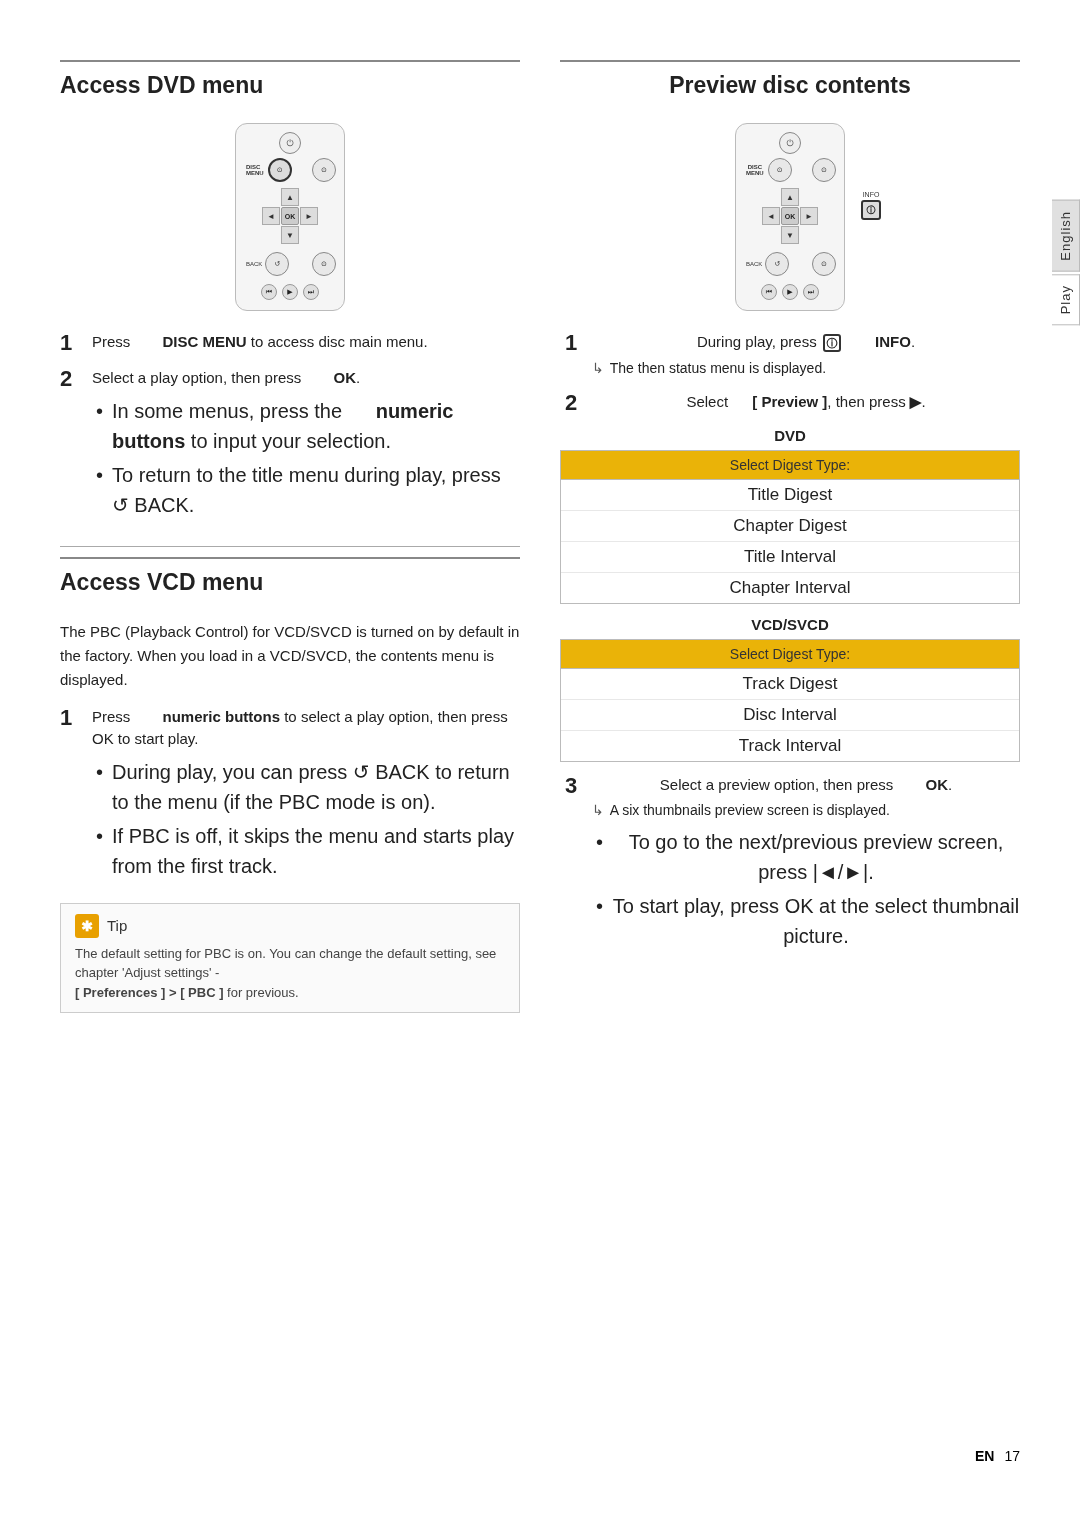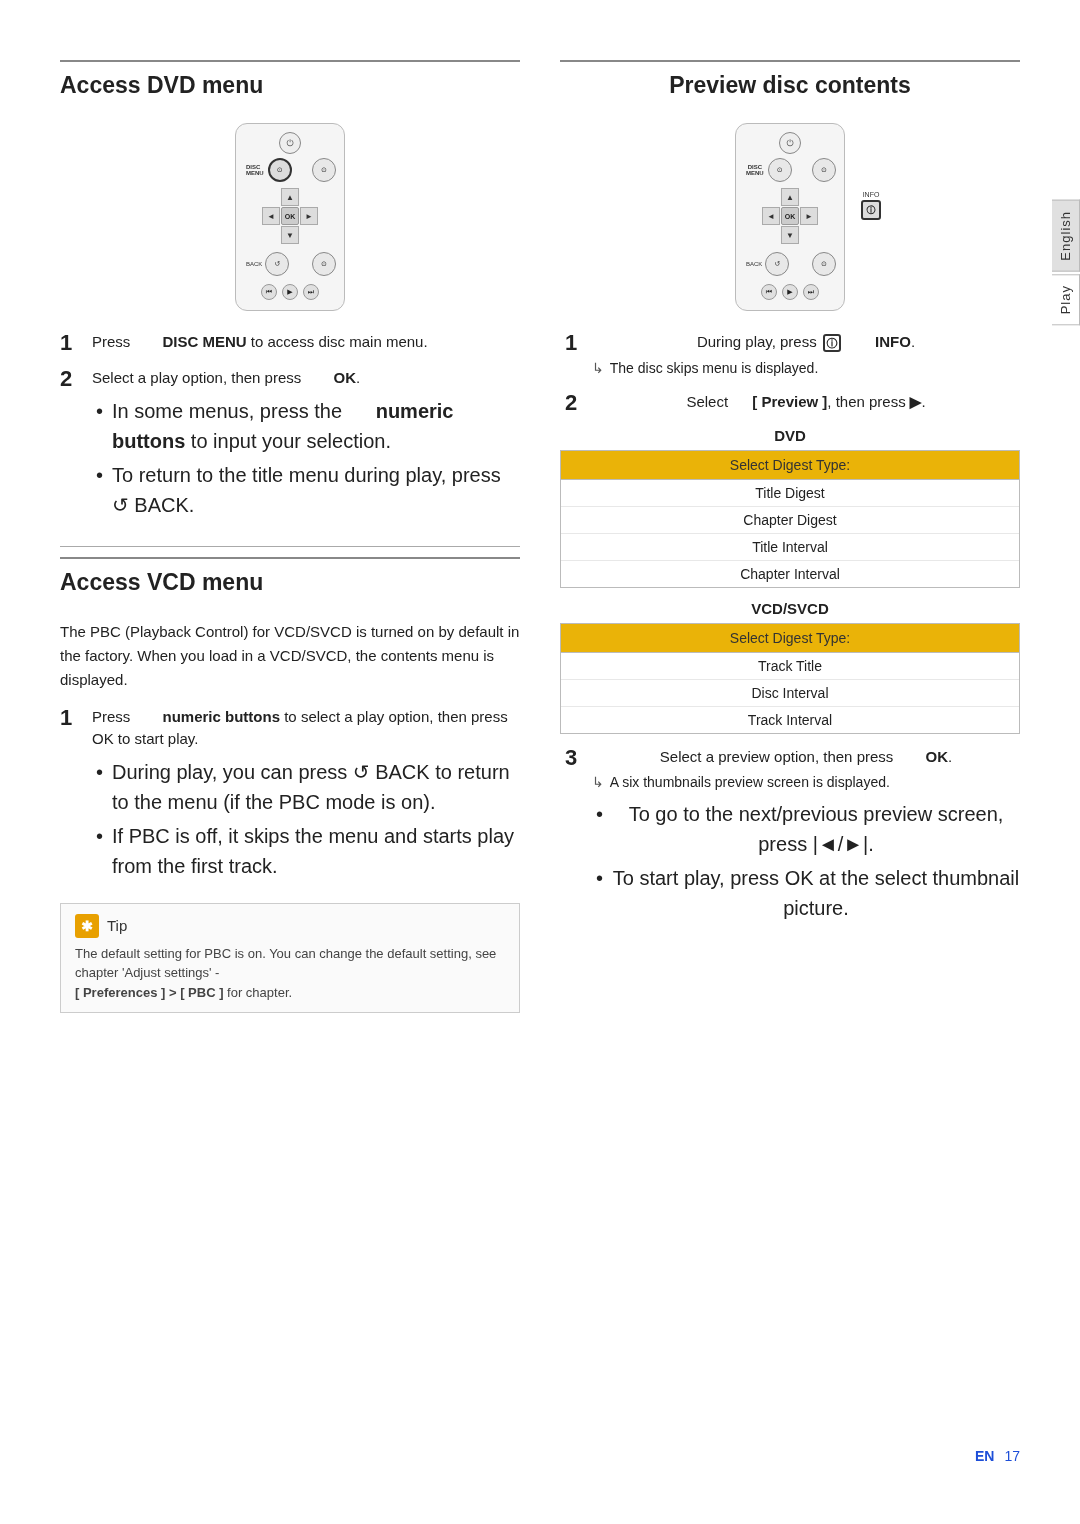--- a/index.html
+++ b/index.html
@@ -317,21 +317,21 @@
     }
     .digest-header {
       background: #eab308;
       padding: 6px 10px;
       font-size: 14px;
       color: #333;
       border-bottom: 1px solid #bbb;
     }
     .digest-item {
       padding: 5px 10px;
-      font-size: 14px;
+      font-size: 17px;
       color: #222;
       border-bottom: 1px solid #e8e8e8;
     }
     .digest-item:last-child {
       border-bottom: none;
     }
 
     
     .section-divider {
       border: none;
@@ -341,21 +341,21 @@
 
     
     .page-footer {
       display: flex;
       flex-direction: row;
       justify-content: flex-end;
       align-items: flex-start;
       margin-top: auto;
       padding-top: 30px;
       font-size: 14px;
-      color: #1d4ed8;
+      color: #000000;
       gap: 10px;
     }
     .page-footer-en {
       font-weight: bold;
     }
 
     
     .info-icon-circle {
       display: inline-flex;
       align-items: center;
@@ -474,21 +474,21 @@
           </div>
         </div>
 
         <div class="tip-box">
           <div class="tip-header">
             <div class="tip-star">✱</div>
             <span class="tip-label">Tip</span>
           </div>
           <div class="tip-text">
             <span>The default setting for PBC is on. You can change the default setting, see chapter 'Adjust settings' - </span><br>
-            <b>[ Preferences ] &gt; [ PBC ]</b><span> for chapter.</span>
+            <b>[ Preferences ] &gt; [ PBC ]</b><span> for previous.</span>
           </div>
         </div>
       </div>
 
     </div>
 
     <div class="col-right">
 
       <div>
         <div class="section-title">Preview disc contents</div>
@@ -535,21 +535,21 @@
             </div>
           </div>
         </div>
 
         <div class="step">
           <div class="step-number">1</div>
           <div class="step-content">
             During play, press <span class="info-icon-circle">ⓘ</span><b> INFO</b>.
             <div class="arrow-item">
               <span class="arrow-icon">↳</span>
-              <span>The disc skips menu is displayed.</span>
+              <span>The then status menu is displayed.</span>
             </div>
           </div>
         </div>
 
         <div class="step">
           <div class="step-number">2</div>
           <div class="step-content">
             Select <span class="preview-bracket">[ Preview ]</span>, then press <span class="play-arrow">▶</span>.
           </div>
         </div>
@@ -559,21 +559,21 @@
           <div class="digest-header">Select Digest Type:</div>
           <div class="digest-item">Title Digest</div>
           <div class="digest-item">Chapter Digest</div>
           <div class="digest-item">Title Interval</div>
           <div class="digest-item">Chapter Interval</div>
         </div>
 
         <div class="disc-type-label">VCD/SVCD</div>
         <div class="digest-table">
           <div class="digest-header">Select Digest Type:</div>
-          <div class="digest-item">Track Title</div>
+          <div class="digest-item">Track Digest</div>
           <div class="digest-item">Disc Interval</div>
           <div class="digest-item">Track Interval</div>
         </div>
 
         <div class="step">
           <div class="step-number">3</div>
           <div class="step-content">
             Select a preview option, then press <b>OK</b>.
             <div class="arrow-item">
               <span class="arrow-icon">↳</span>

